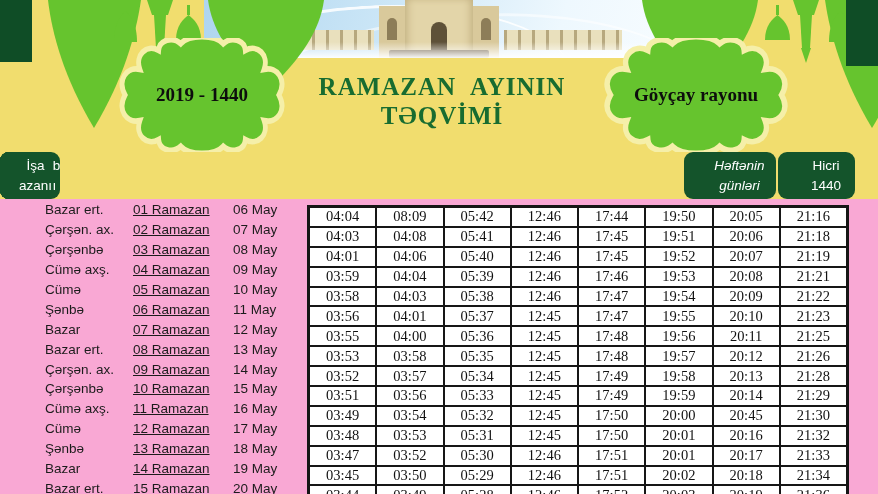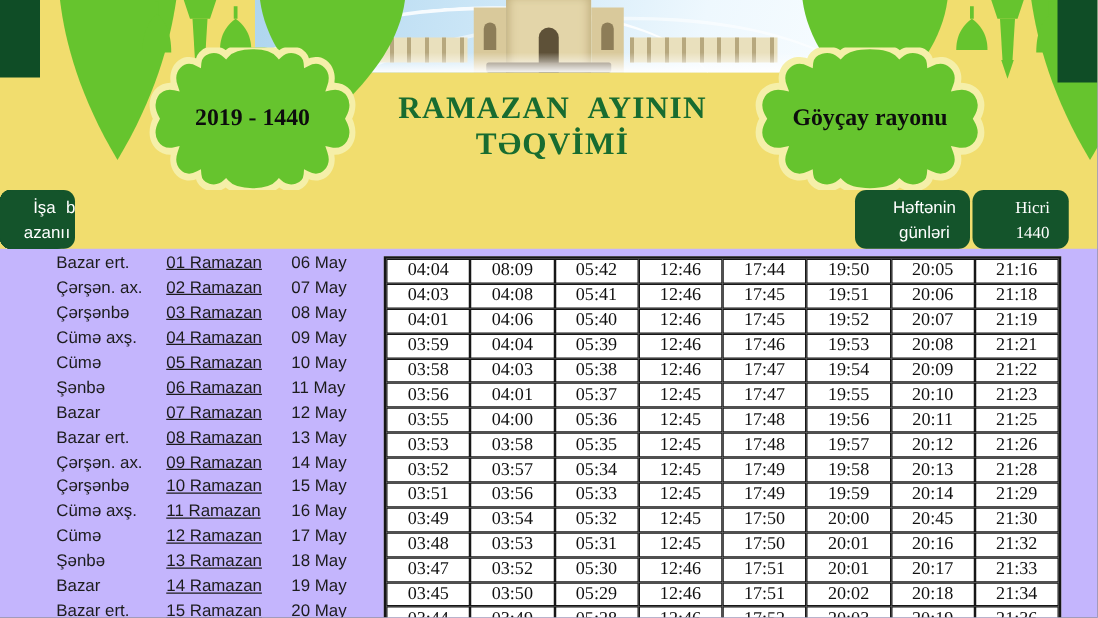--- a/index.html
+++ b/index.html
@@ -1,16 +1,16 @@
 <!DOCTYPE html>
 <html style="--yellow: #F1DD6E; --dark-green: #14542B; --title-green: #186C30;"><head>
 <meta charset="utf-8">
 <style>
   html,body{margin:0;padding:0;background:#888;}
-  .page{position:relative;width:878px;height:494px;overflow:hidden;background:#c4b5fd;
+  .page{position:relative;width:878px;height:494px;overflow:hidden;background:#f9a8d4;
         font-family:"Liberation Sans",sans-serif;margin:0 auto;}
   .yellow-band{position:absolute;left:0;top:0;width:878px;height:199px;background:var(--yellow,#F1DD6E);z-index:1;}
 
   
   .photo{position:absolute;left:204px;top:0;width:470px;height:58px;z-index:2;
          background:linear-gradient(105deg,#aed5ef 0%,#cde7f7 40%,#eef8fe 75%,#f7fcff 100%);overflow:hidden;}
   .swoosh{position:absolute;border-radius:50%;border-top:3px solid rgba(255,255,255,.85);}
   .swoosh.s1{width:420px;height:170px;left:-50px;top:6px;transform:rotate(-4deg);}
   .swoosh.s2{width:520px;height:220px;left:-10px;top:16px;transform:rotate(-6deg);border-top-color:rgba(255,255,255,.55);}
   .mq-central{position:absolute;left:201px;top:0;width:68px;height:58px;background:#e3d5a9;
@@ -55,22 +55,22 @@
         font-size:13.5px;line-height:1.42;z-index:5;text-align:center;padding-left:19px;}
   .pill:nth-of-type(1){left:37px;width:93px;}
   .pill:nth-of-type(2){left:133px;width:87px;}
   .pill:nth-of-type(3){left:226px;width:82px;}
   .pill:nth-of-type(4){left:311px;width:58px;}
   .pill:nth-of-type(5){left:378px;width:57px;}
   .pill:nth-of-type(6){left:444px;width:59px;}
   .pill:nth-of-type(7){left:511px;width:57px;}
   .pill:nth-of-type(8){left:578px;width:56px;}
   .pill:nth-of-type(9){left:643px;width:59px;}
-  .pill:nth-of-type(10){left:684px;width:73px;}
-  .pill:nth-of-type(11){left:778px;width:58px;font-family:Liberation Serif, serif;}
+  .pill:nth-of-type(10){left:684px;width:73px;font-style:italic;}
+  .pill:nth-of-type(11){left:778px;width:58px;}
 
   
   #date-rows{position:absolute;left:45px;top:200px;z-index:2;}
   .date-row{height:19.9px;display:flex;align-items:center;color:#1c1c1c;font-size:13.5px;}
   .dcol0{width:88px;} .dcol1{width:100px;text-decoration:underline;} .dcol2{width:75px;}
 
   
   #time-grid{position:absolute;left:307px;top:205px;width:538px;z-index:2;background:#fff;
              display:grid;grid-template-columns:repeat(8,1fr);grid-auto-rows:19.9px;
              border:2px solid #161616;}

